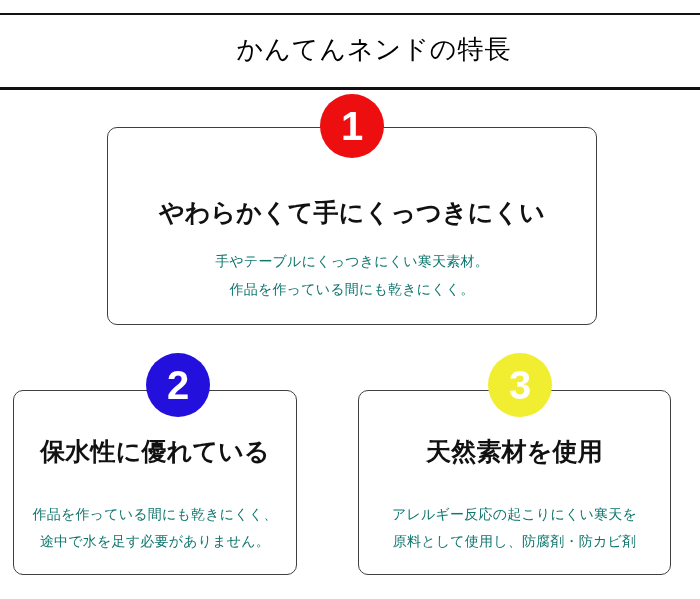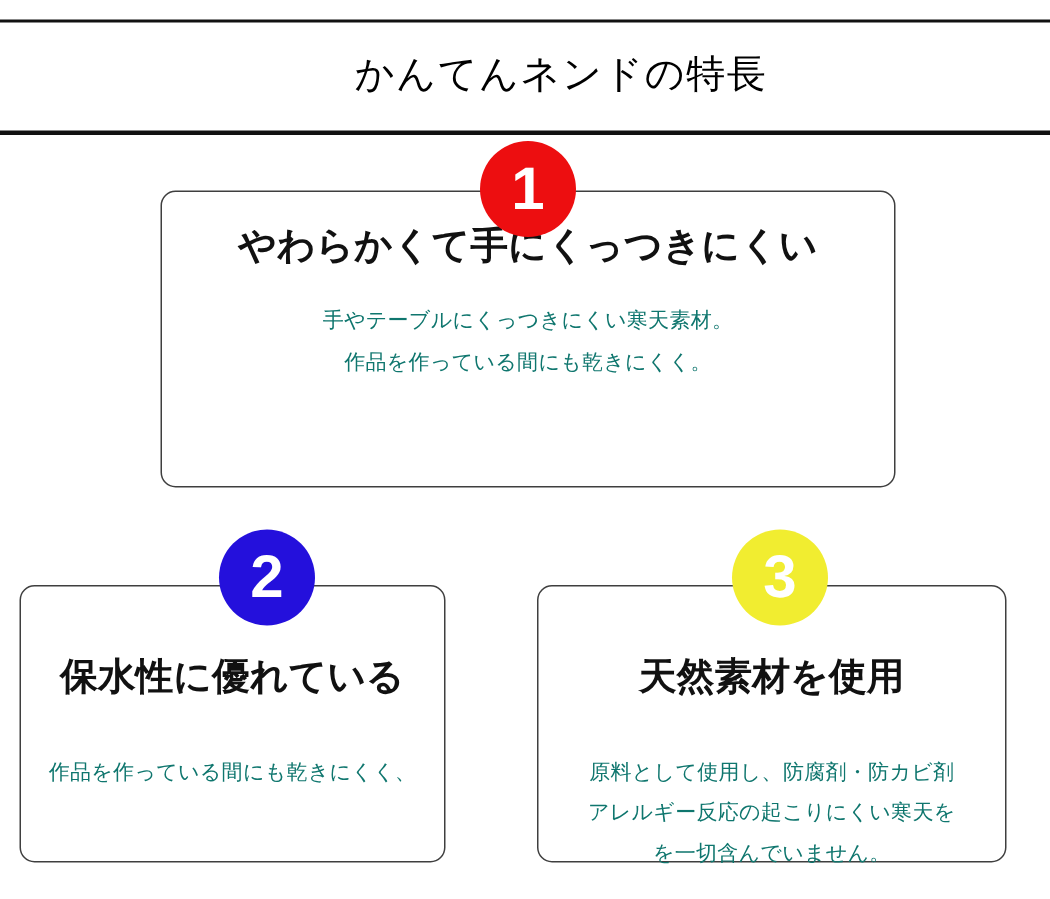--- a/index.html
+++ b/index.html
@@ -40,21 +40,21 @@
   .card-2 { left: 13px;  top: 390px; width: 284px; height: 185px; }
   .card-3 { left: 358px; top: 390px; width: 313px; height: 185px; }
 
   .card h2 {
     margin: 0;
     font-size: 25px; line-height: 25px;
     font-weight: 700;
     color: #111111;
     letter-spacing: 0.2px;
   }
-  .card-1 h2 { margin-top: 24px; }
+  .card-1 h2 { margin-top: 72px; }
   .card-2 h2, .card-3 h2 { margin-top: 48px; }
 
   .card .body {
     font-size: 14px;
     line-height: 28px;
     color: #0f766e;
     letter-spacing: 0.2px;
   }
   .card-1 .body { margin-top: 22px; }
   .card-2 .body, .card-3 .body { margin-top: 37px; line-height: 27px; }
@@ -86,24 +86,24 @@
     <div>手やテーブルにくっつきにくい寒天素材。</div>
     <div>作品を作っている間にも乾きにくく。</div>
   </div>
 </section>
 
 <div class="badge badge-2" style="background-color: rgb(36, 16, 220); color: rgb(255, 255, 255);">2</div>
 <section class="card card-2">
   <h2>保水性に優れている</h2>
   <div class="body">
     <div>作品を作っている間にも乾きにくく、</div>
+    <div>途中で水を足す必要がありません。</div>
   </div>
 </section>
 
 <div class="badge badge-3" style="background-color: rgb(241, 237, 48); color: rgb(255, 255, 255);">3</div>
 <section class="card card-3">
   <h2>天然素材を使用</h2>
   <div class="body">
+    <div>アレルギー反応の起こりにくい寒天を</div>
     <div>原料として使用し、防腐剤・防カビ剤</div>
-    <div>アレルギー反応の起こりにくい寒天を</div>
-    <div>を一切含んでいません。</div>
   </div>
 </section>
 
 </body></html>

